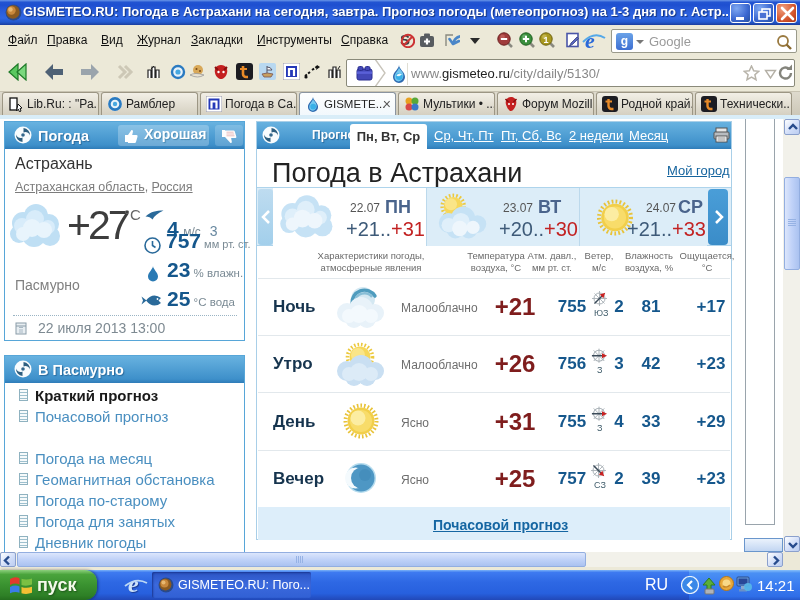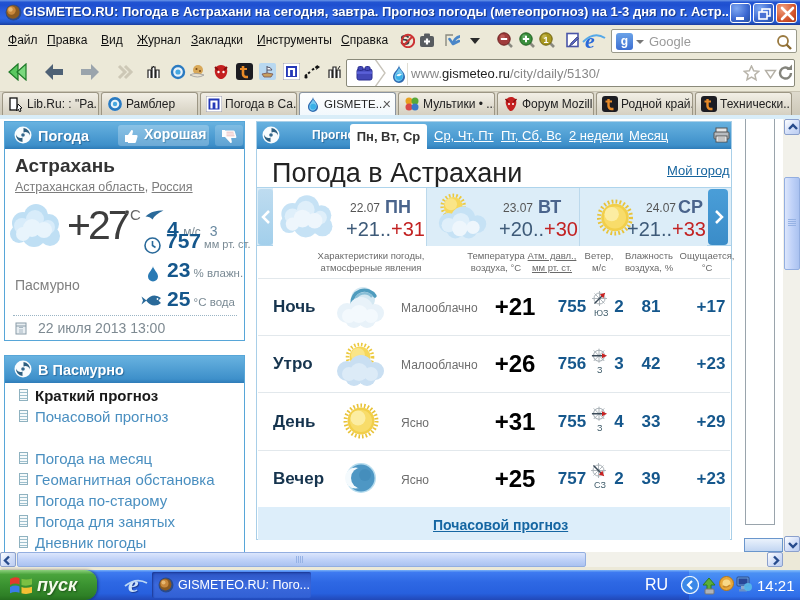--- a/index.html
+++ b/index.html
@@ -61,39 +61,39 @@
 
 .num{color:#15578c;font-weight:bold;}
 .redt{color:#c22222;}
 .navyt{color:#3d5a78;}
 .mitem{position:absolute;left:30px;font-size:15px;color:#4a8fc0;white-space:nowrap;}
 .mico{position:absolute;left:-16px;top:2px;width:9px;height:12px;border:1px solid #8fb2c0;background:repeating-linear-gradient(180deg,#f6fafb 0px,#f6fafb 1.6px,#9ec0ce 1.6px,#9ec0ce 3px);}
 .thc{position:absolute;font-size:9.5px;color:#6a6a6a;text-align:center;line-height:12px;}
 .rowline{position:absolute;left:1px;width:472px;border-top:1px solid #e2e8ec;}
 .rlabel{position:absolute;left:16px;font-size:17px;font-weight:bold;color:#16344e;}
 .rcond{position:absolute;left:144px;font-size:12px;color:#6e6e6e;}
-.rtemp{position:absolute;left:228px;font-size:24px;font-weight:bold;color:#000000;width:60px;text-align:center;}
+.rtemp{position:absolute;left:228px;font-size:24px;font-weight:bold;color:#7f1d1d;width:60px;text-align:center;}
 .rval{position:absolute;font-size:17px;font-weight:bold;color:#15578c;text-align:center;}
 .wdir{position:absolute;font-size:9px;color:#44606e;}
 
 
 .sbtn{background:linear-gradient(135deg,#fdfeff, #cfdcf8 60%,#bccdf0);border:1px solid #8ba0cc;border-radius:2px;}
 #vscroll{left:783px;top:119px;width:17px;height:433px;background:#f2f1ea;}
 #hscroll{left:0;top:552px;width:783px;height:15px;background:#f2f1ea;}
 #corner{left:783px;top:552px;width:17px;height:15px;background:#ece9d8;}
 .sthumb{background:linear-gradient(90deg,#dce6fc,#c0d2f8 50%,#aac2f0);border:1px solid #93aee0;border-radius:2px;}
 .sthumbh{background:linear-gradient(180deg,#dce6fc,#c0d2f8 50%,#aac2f0);border:1px solid #93aee0;border-radius:2px;}
 
 
 #taskbar{left:0;top:570px;width:800px;height:30px;
  background:linear-gradient(180deg,#7ab2f8 0%,#3e7af0 8%,#2e68e4 40%,#2760de 78%,#2148b8 100%);}
 #startbtn{left:0;top:570px;width:97px;height:30px;border-radius:0 12px 12px 0;
  background:linear-gradient(180deg,#8cd07c 0%,#4aa43c 15%,#3a9230 50%,#2e8026 85%,#246e1e 100%);
  box-shadow:1px 0 3px rgba(0,0,0,.45);}
-#starttext{left:37px;top:575px;color:#f4fbea;font-size:18px;font-weight:bold;font-style:italic;text-shadow:1px 1px 2px #1e5218;}
+#starttext{left:37px;top:575px;color:#f4fbea;font-size:18px;font-weight:bold;text-shadow:1px 1px 2px #1e5218;}
 #taskbtn{left:152px;top:572px;width:159px;height:26px;border-radius:2px;
  background:linear-gradient(#2c55c4,#3b69dd 50%,#3160d4);box-shadow:inset 1px 1px 2px #1a3690;}
 #taskbtn span{position:absolute;left:26px;top:6px;color:#fff;font-size:12.5px;white-space:nowrap;}
 #tray{left:689px;top:570px;width:111px;height:30px;
  background:linear-gradient(180deg,#88c0fa 0%,#4a90f4 10%,#3a7cf0 50%,#2f6ee8 88%,#2558cc 100%);}
 #clock{left:757px;top:577px;color:#fff;font-size:15px;}
 #rutext{left:645px;top:576px;color:#fff;font-size:16px;}
 </style>
 </head>
 <body>
@@ -359,21 +359,21 @@
   <svg style="position:absolute;left:118px;top:6px" width="16" height="15">
         <path d="M2 7 h3 v7 h-3 Z M5 7 l3.5 -5 q1.5 -.5 1.5 1.5 l-.8 3.5 h4.3 q1.5 0 1 1.8 l-1.6 5.4 q-.3 .8 -1.2 .8 h-6.7 Z" fill="#fff"></path>
       </svg>
   <div style="position:absolute;left:139px;top:4px;color:#fff;font-weight:bold;font-size:14px;text-shadow:1px 1px 1px #4a8ab4;">Хорошая</div>
   <div style="position:absolute;left:210px;top:3px;width:28px;height:21px;background:rgba(255,255,255,.18);border-radius:3px;"></div>
       <svg style="position:absolute;left:215px;top:7px" width="18" height="16" viewBox="0 0 18 16">
         <path d="M2 1 h3 v7 h-3 Z M5 8 V1.5 h8.5 q1 0 1.3 .9 l1.5 5 q.4 1.6 -1 1.6 h-4.2 l.7 3.4 q.3 1.8 -1.3 1.6 Z" fill="#fdfdfd"></path>
         <path d="M6.5 3.2 h7 M6.5 5 h7.6 M6.5 6.8 h8" stroke="#e8b8b8" stroke-width=".9"></path>
       </svg>
  </div>
- <div class="abs" style="left:10px;top:33px;font-size:19px;font-weight:bold;color:#333;">Астрахань</div>
+ <div class="abs" style="left:10px;top:33px;font-size:16px;font-weight:normal;color:#333;">Астрахань</div>
  <div class="abs" style="left:10px;top:58px;font-size:12.5px;color:#7c7c7c;"><span style="text-decoration:underline;">Астраханская область</span>, <span style="text-decoration:underline;">Россия</span></div>
 
  <svg class="abs" style="left:3px;top:81px" width="56" height="48" viewBox="0 0 56 48">
   <g fill="#bfdff4">
         <circle cx="15" cy="20" r="11"></circle>
         <circle cx="28" cy="13" r="12"></circle>
         <circle cx="41" cy="21" r="10"></circle>
         <circle cx="11" cy="31" r="9"></circle>
         <circle cx="26" cy="32" r="12"></circle>
         <circle cx="42" cy="33" r="10"></circle>
@@ -534,21 +534,21 @@
   <div class="abs" style="left:421px;top:9px;font-size:18px;font-weight:bold;color:#4a648c;">СР</div>
   <div class="abs" style="left:370px;top:30px;font-size:20px;"><span class="navyt">+21..</span><span class="redt">+33</span></div>
   <div class="abs" style="left:451px;top:1px;width:20px;height:56px;background:linear-gradient(#4a9ed8,#3a8cc8);border-radius:4px;"></div>
   <svg class="abs" style="left:458px;top:22px" width="9" height="14">
         <path d="M1 1 L7 7 L1 13" fill="none" stroke="#fff" stroke-width="2.5"></path>
       </svg>
  </div>
 
  <div class="thc" style="left:14px;top:128px;width:200px;">Характеристики погоды,<br>атмосферные явления</div>
  <div class="thc" style="left:209px;top:128px;width:60px;">Температура<br>воздуха, °С</div>
- <div class="thc" style="left:265px;top:128px;width:60px;text-decoration:underline;">Атм. давл.,<br>мм рт. ст.</div>
+ <div class="thc" style="left:265px;top:128px;width:60px;">Атм. давл.,<br>мм рт. ст.</div>
  <div class="thc" style="left:322px;top:128px;width:40px;">Ветер,<br>м/с</div>
  <div class="thc" style="left:362px;top:128px;width:60px;">Влажность<br>воздуха, %</div>
  <div class="thc" style="left:420px;top:128px;width:60px;">Ощущается,<br>°С</div>
 
  <div class="rowline" style="top:156px;"></div>
  <div class="rowline" style="top:213px;"></div>
  <div class="rowline" style="top:270px;"></div>
  <div class="rowline" style="top:328px;"></div>
  <div class="rowline" style="top:385px;"></div>
 

